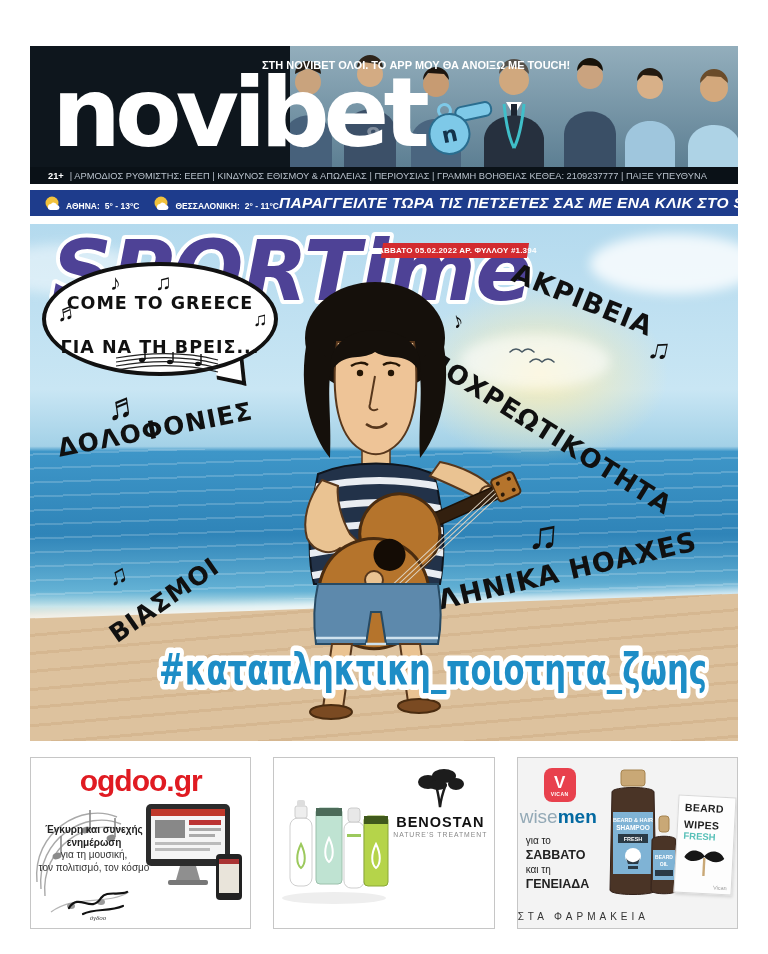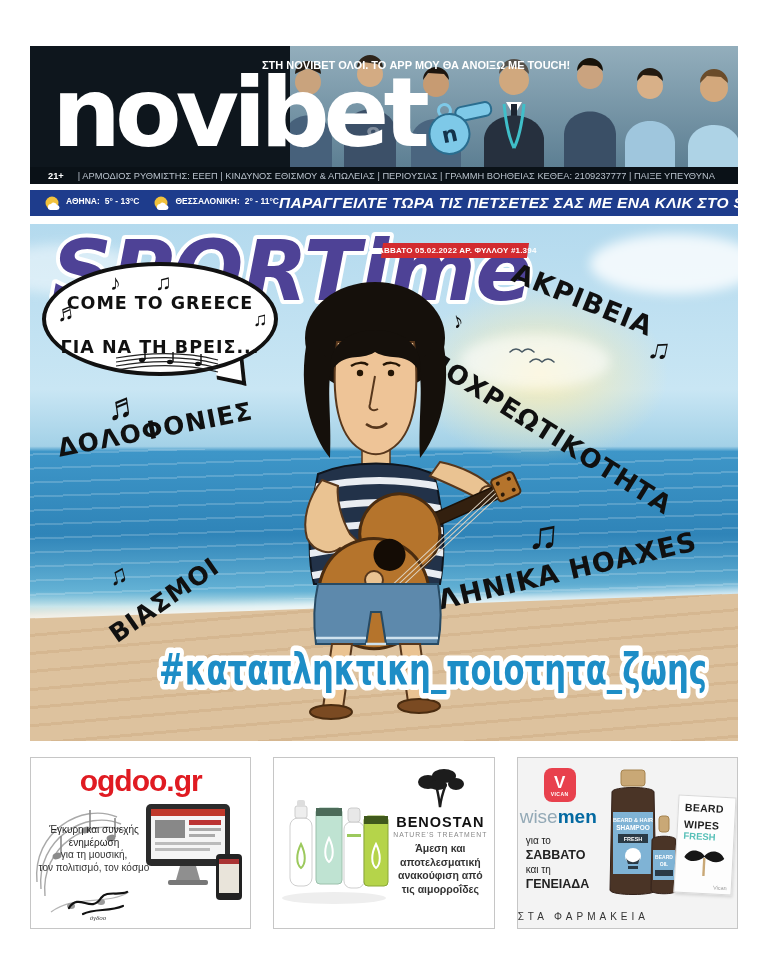--- a/index.html
+++ b/index.html
@@ -13,28 +13,28 @@
                    letter-spacing:.5px;white-space:nowrap;z-index:5;}
   .hl-start{color:#45b1e3;}
   .hl-rest{color:#fff;}
   .ball-icon{display:inline-block;vertical-align:-2px;margin:0 1px;}
   .banner-tagline{position:absolute;left:232px;top:13px;width:330px;font-size:11px;font-weight:bold;
                   color:#fff;line-height:1.15;z-index:5;}
   .novibet-logo{position:absolute;left:22px;top:14px;font-size:97px;font-weight:bold;color:#fff;
                 font-family:"DejaVu Sans",sans-serif;letter-spacing:-6px;line-height:1.1;z-index:6;}
   .whistle{position:absolute;left:388px;top:48px;z-index:7;}
   .regulatory{position:absolute;left:0;bottom:0;width:100%;height:17px;background:#0a1117;
-              color:#b9c2cc;font-size:9.3px;display:flex;align-items:center;gap:14px;
+              color:#b9c2cc;font-size:9.3px;display:flex;align-items:center;gap:6px;
               padding-left:18px;box-sizing:border-box;white-space:nowrap;z-index:8;}
   .age{color:#fff;font-weight:bold;}
 
   
   .info-bar{position:absolute;left:30px;top:190px;width:708px;height:26px;background:#1e3c8c;
             display:flex;align-items:center;color:#fff;}
-  .weather{display:flex;align-items:flex-start;gap:5px;margin-left:14px;font-size:8.5px;font-weight:bold;white-space:nowrap;}
+  .weather{display:flex;align-items:flex-end;gap:5px;margin-left:14px;font-size:8.5px;font-weight:bold;white-space:nowrap;}
   .promo{flex:1;text-align:center;font-size:15.5px;font-weight:bold;font-style:italic;
          font-family:"Liberation Sans",sans-serif;letter-spacing:.3px;white-space:nowrap;}
 
   
   .poster{position:absolute;left:30px;top:224px;width:708px;height:517px;overflow:hidden;
           background:linear-gradient(180deg,#b4daee 0%,#c7e5f3 30%,#9fcfe6 43%,
               #3e96c8 44%,#2f84b8 58%,#5fb0d4 70%,#bfe2e8 74%,
               #e3cba6 78%,#dcc19c 90%,#d4b democratic?90 100%);}
   .sea-waves{position:absolute;left:0;top:225px;width:100%;height:150px;
              background:repeating-linear-gradient(-2deg,rgba(255,255,255,.18) 0 2px,rgba(255,255,255,0) 2px 14px);}
@@ -95,21 +95,21 @@
                font-family:"DejaVu Sans",sans-serif;font-weight:bold;font-style:italic;font-size:84px;}
   .mast-fill{fill:#4e4296;font-family:"DejaVu Sans",sans-serif;font-weight:bold;font-style:italic;font-size:84px;}
 
   
   .ads{position:absolute;left:30px;top:757px;width:708px;height:172px;display:flex;gap:22px;}
   .ad{flex:1;border:1px solid #c6c6c6;position:relative;background:#fff;overflow:hidden;}
   .ad-ogdoo .ogdoo-title{position:absolute;left:0;top:6px;width:100%;text-align:center;
         font-size:30px;font-weight:bold;color:#e01b22;letter-spacing:-1px;}
   .ogdoo-text{position:absolute;left:4px;top:66px;width:118px;text-align:center;font-size:10px;
         color:#333;line-height:1.25;}
-  .ogdoo-text .b{font-weight:normal;color:#222;}
+  .ogdoo-text .b{font-weight:bold;color:#222;}
   .ogdoo-swirl{position:absolute;left:0px;top:36px;}
   .ogdoo-monitor{position:absolute;right:2px;top:40px;}
   .ogdoo-sign{position:absolute;left:34px;top:130px;}
 
   .ad-benostan .ben-products{position:absolute;left:4px;top:24px;}
   .ben-logo{position:absolute;left:118px;top:10px;width:96px;text-align:center;}
   .ben-brand{font-size:14.5px;font-weight:bold;color:#111;letter-spacing:1px;margin-top:2px;}
   .ben-sub{font-size:6.8px;color:#888;letter-spacing:1px;margin-top:1px;}
   .ben-text{position:absolute;left:118px;top:84px;width:96px;text-align:center;
             font-size:10.5px;font-weight:bold;color:#333;line-height:1.3;}
@@ -426,26 +426,20 @@
         <svg width="52" height="40" viewBox="0 0 52 40">
           <path d="M26,39 C25,30 24,24 22,18 M26,39 C27,30 29,24 32,16" stroke="#1c1c1c" stroke-width="2.4" fill="none"></path>
           <ellipse cx="14" cy="14" rx="10" ry="7" fill="#1c1c1c"></ellipse>
           <ellipse cx="30" cy="8" rx="12" ry="7" fill="#1c1c1c"></ellipse>
           <ellipse cx="42" cy="16" rx="8" ry="6" fill="#1c1c1c"></ellipse>
           <ellipse cx="24" cy="17" rx="9" ry="5" fill="#1c1c1c"></ellipse>
         </svg>
         <div class="ben-brand">BENOSTAN</div>
         <div class="ben-sub">NATURE'S TREATMENT</div>
       </div>
-      <div class="ben-text">
-        <div>Άμεση και</div>
-        <div>αποτελεσματική</div>
-        <div>ανακούφιση από</div>
-        <div>τις αιμορροΐδες</div>
-      </div>
     </div>
 
     <div class="ad ad-wisemen">
       <div class="vican-logo">
         <div class="vican-v">V</div>
         <div class="vican-name">VICAN</div>
       </div>
       <div class="wm-brand">
         <span class="wm-light">wise</span><span class="wm-bold">men</span>
       </div>

